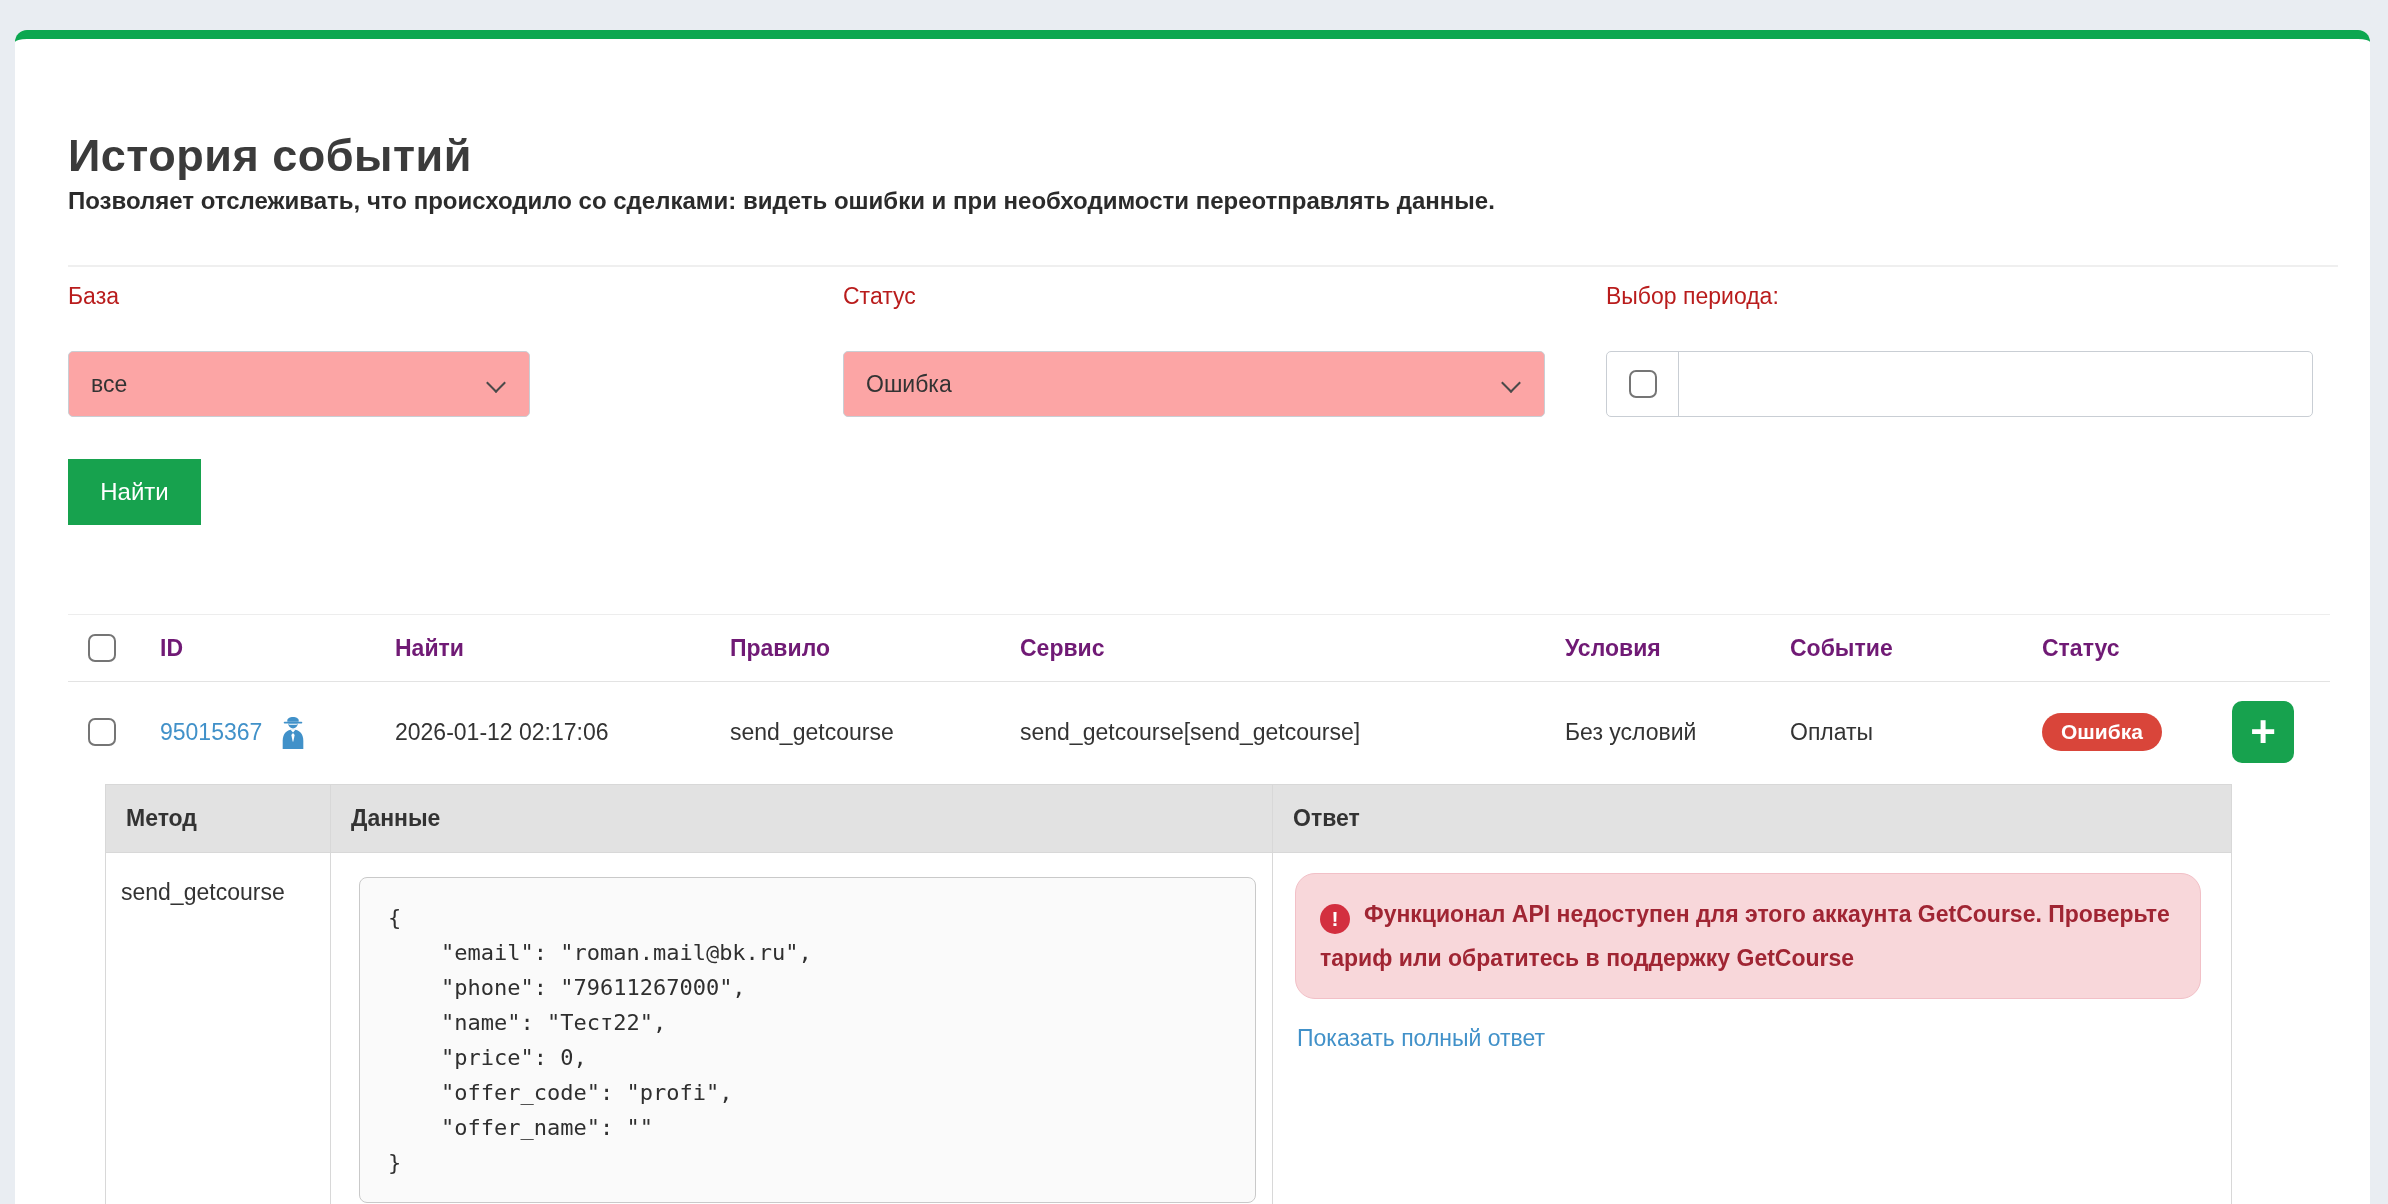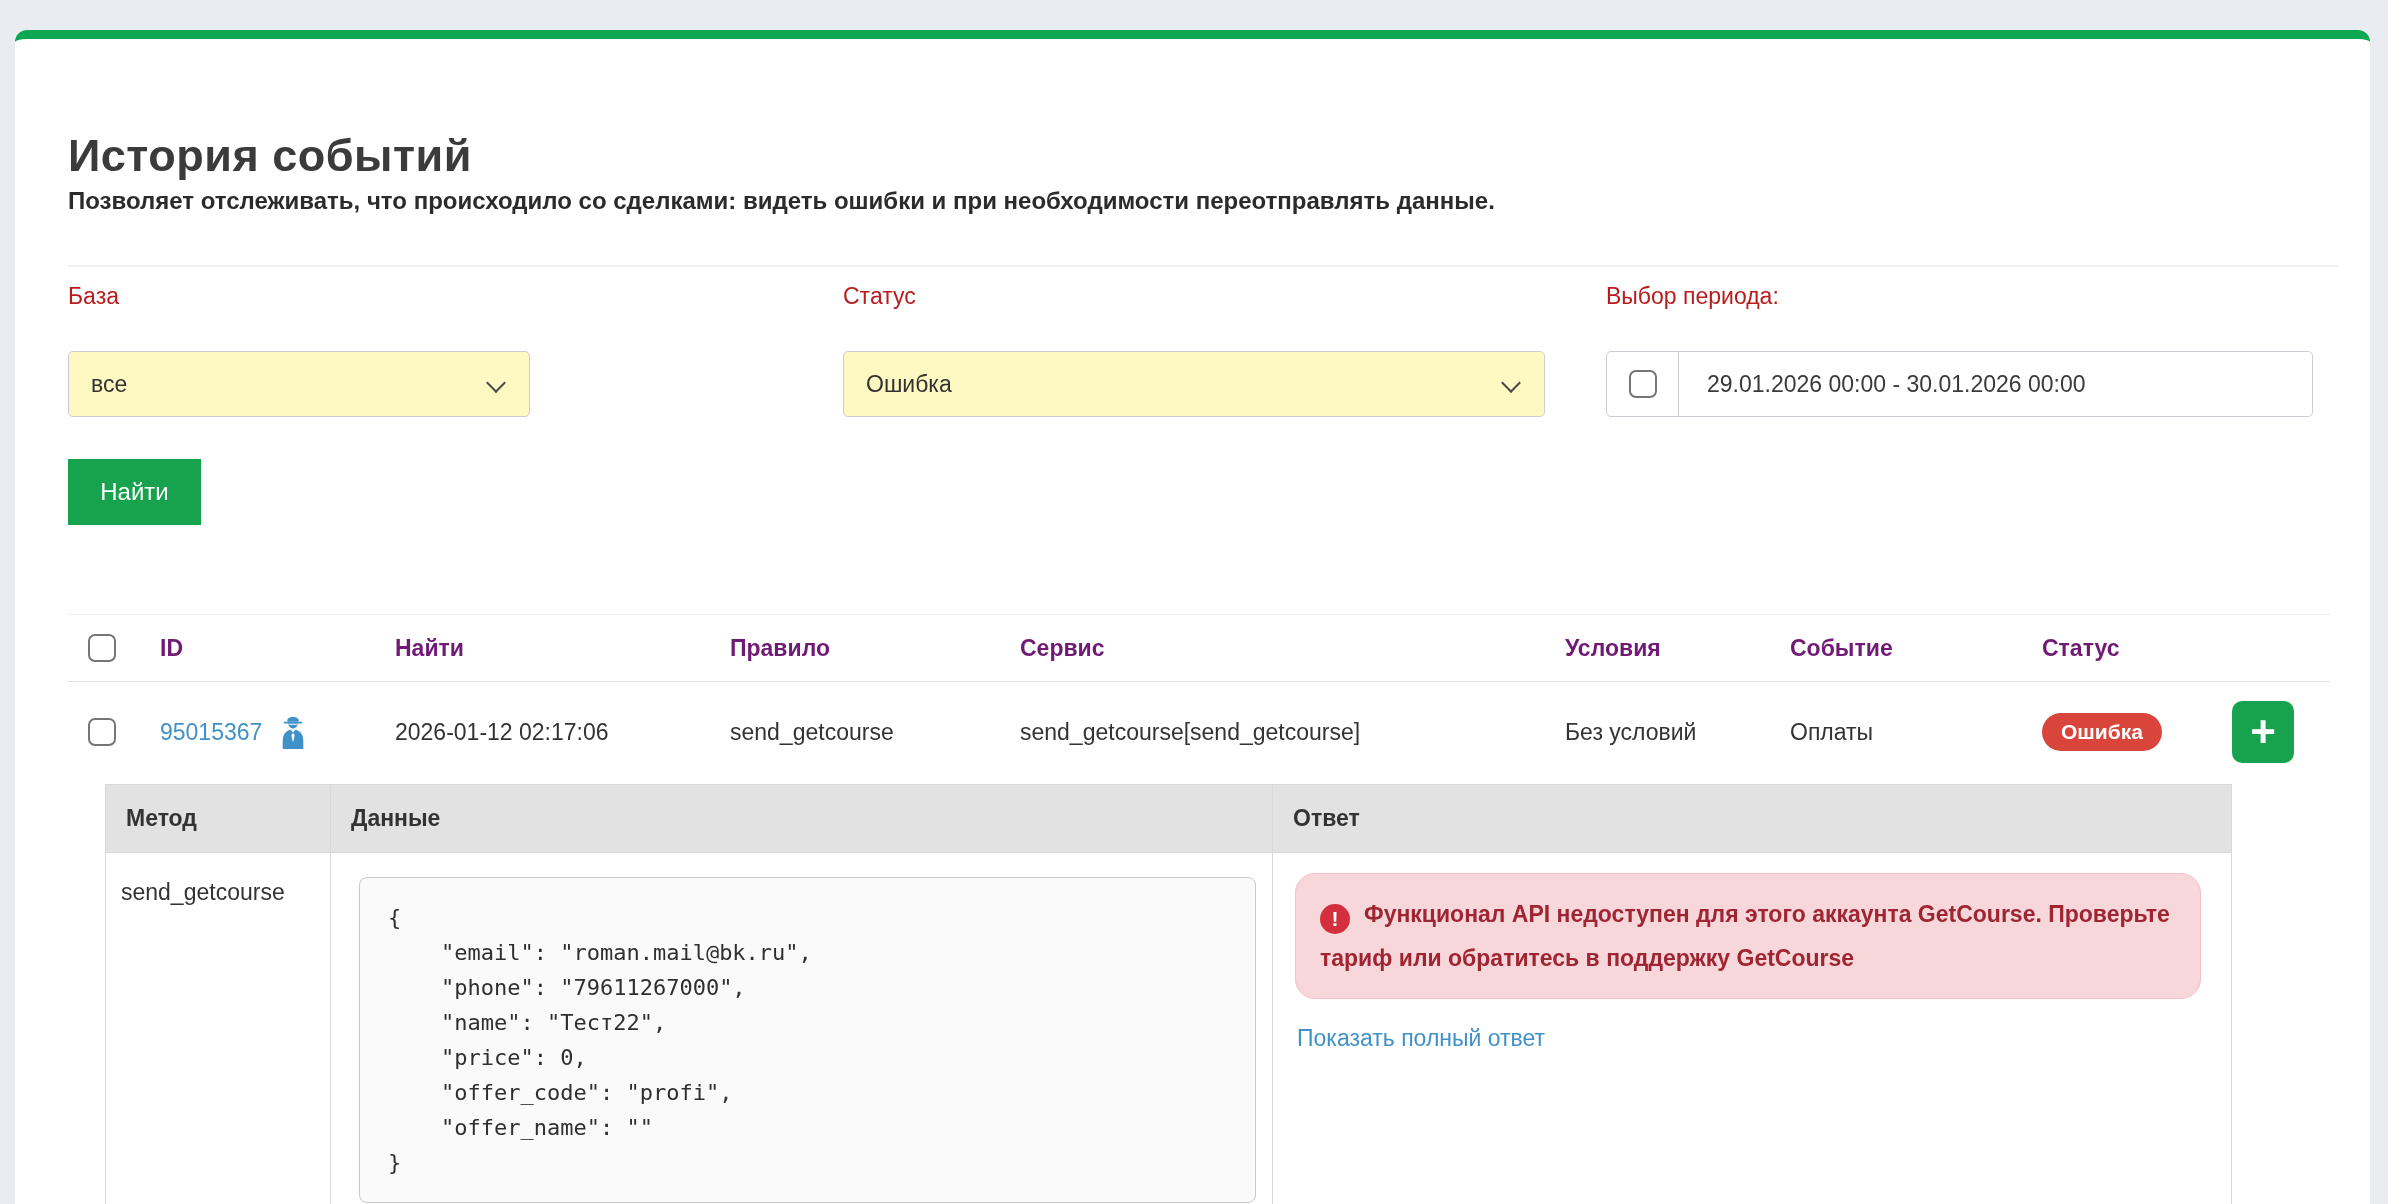--- a/index.html
+++ b/index.html
@@ -15,21 +15,21 @@
   .page-title { position:absolute; left:53px; top:55px; font-size:45px; font-weight:600; color:#3b3b3b; letter-spacing:0.5px;margin-top:36px; }
   .page-subtitle { position:absolute; left:53px; top:148px; font-size:24px; font-weight:600; color:#2b2b2b; }
   .divider { position:absolute; left:53px; top:226px; width:2270px; height:0; border-top:2px solid #efefef; }
 
   .filter-label { position:absolute; font-size:23px; font-weight:400; color:#b91c1c; top:244px; }
   .lbl-base { left:53px; }
   .lbl-status { left:828px; }
   .lbl-period { left:1591px; }
 
   .select-box {
-    position:absolute; top:312px; height:66px; background:#fef9c3;
+    position:absolute; top:312px; height:66px; background:#fca5a5;
     border:1px solid #c9ced4; border-radius:5px;
     display:flex; align-items:center; padding-left:22px; font-size:23px; color:#333;
     cursor:pointer;
   }
   .sel-base { left:53px; width:462px; }
   .sel-status { left:828px; width:702px; }
   .chev {
     position:absolute; right:26px; top:24px; width:14px; height:14px;
     border-right:2px solid #4a4a4a; border-bottom:2px solid #4a4a4a;
     transform:rotate(45deg);
@@ -127,21 +127,20 @@
 
   <div class="select-box sel-status">
     <span>Ошибка</span>
     <span class="chev"></span>
   </div>
 
   <div class="period-group">
     <div class="period-check-cell">
       <div class="checkbox"></div>
     </div>
-    <div class="period-value">29.01.2026 00:00 - 30.01.2026 00:00</div>
   </div>
 
   <button class="find-btn">Найти</button>
 
   <div class="etable">
     <div class="trow thead-row">
       <div class="cell-check">
           <div class="checkbox"></div>
         </div>
       <div class="cell">ID</div>

